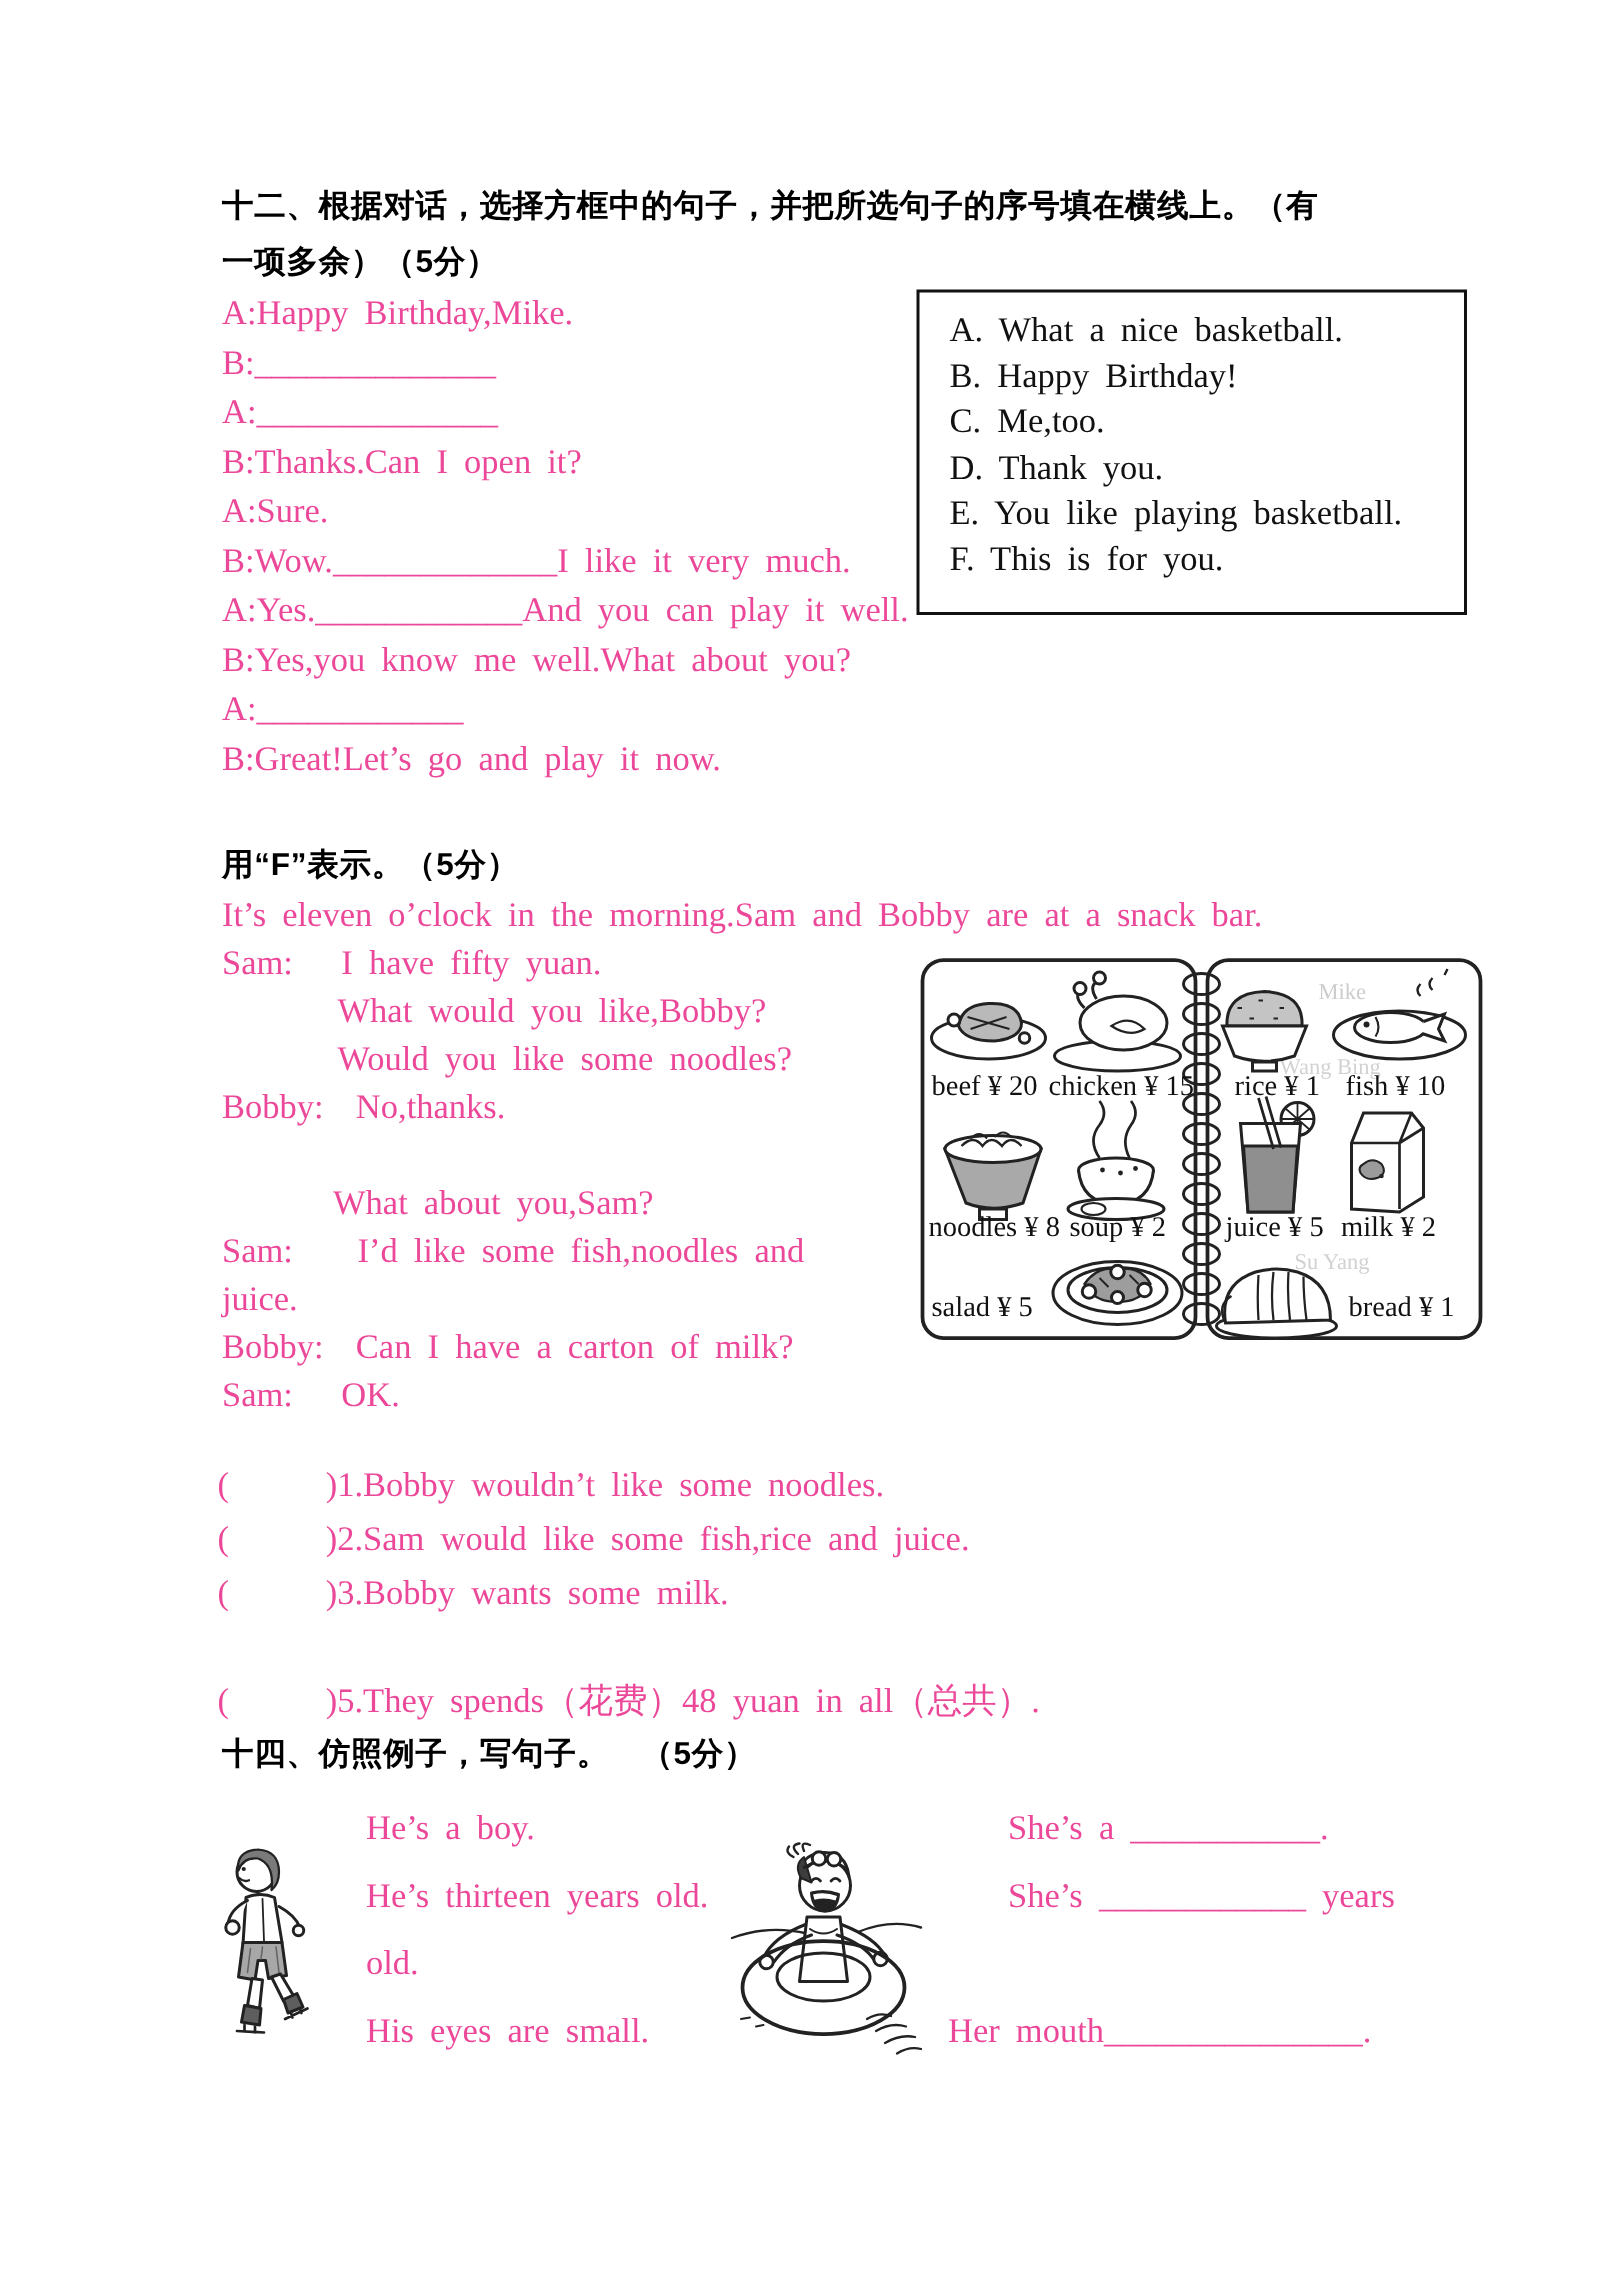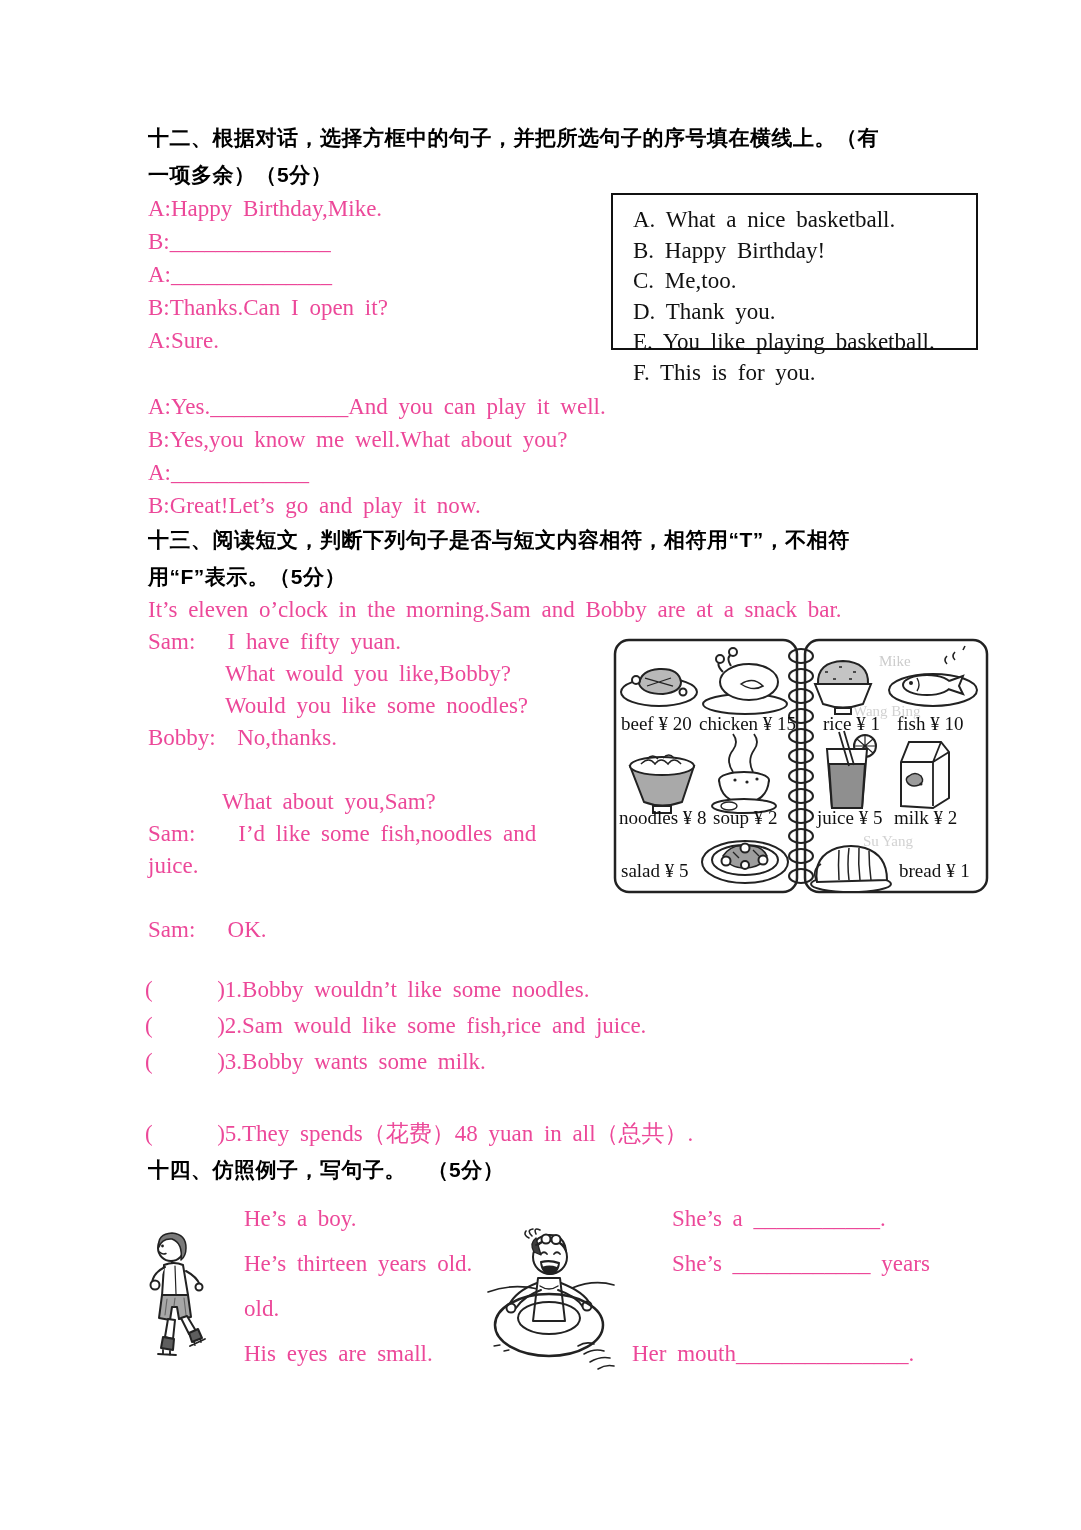--- a/index.html
+++ b/index.html
@@ -1,66 +1,67 @@
 <!DOCTYPE html>
 <html><head>
 <meta charset="utf-8">
 <style>
   html,body{margin:0;padding:0;background:#e8e8e8;}
   .page{position:relative;width:1081px;height:1530px;background:#ffffff;margin:0 auto;overflow:hidden;color:#111;}
   .t{position:absolute;font-family:"Liberation Serif",serif;font-size:23px;line-height:27px;
      word-spacing:5px;white-space:pre;color:#ec4899;}
   .h{position:absolute;font-family:"Liberation Sans",sans-serif;font-weight:700;font-size:21px;
      line-height:30px;white-space:pre;color:#000;letter-spacing:0.5px;}
-  .options-box{position:absolute;left:611px;top:193px;width:367px;height:157px;border:2px solid #111;
+  .options-box{position:absolute;left:611px;top:193px;width:367px;height:217px;border:2px solid #111;
      background:#ffffff;box-sizing:border-box;padding:10px 0 0 20px;z-index:5;}
   .options-box .opt{font-family:"Liberation Serif",serif;font-size:23px;line-height:30.5px;
      word-spacing:5px;white-space:pre;color:#111;}
   .dlg{z-index:1;}
   svg text{font-family:"Liberation Serif",serif;}
   .illus{position:absolute;}
 </style>
 </head>
 <body>
 
 <div class="page">
 
   <div class="h" style="left:148px;top:123px">十二、根据对话，选择方框中的句子，并把所选句子的序号填在横线上。（有</div>
   <div class="h" style="left:148px;top:160px">一项多余）（5分）</div>
 
   <div class="t dlg" style="left:148px;top:195px">A:Happy Birthday,Mike.</div>
   <div class="t dlg" style="left:148px;top:228px">B:______________</div>
   <div class="t dlg" style="left:148px;top:261px">A:______________</div>
   <div class="t dlg" style="left:148px;top:294px">B:Thanks.Can I open it?</div>
   <div class="t dlg" style="left:148px;top:327px">A:Sure.</div>
+  <div class="t dlg" style="left:148px;top:360px">B:Wow._____________I like it very much.</div>
   <div class="t dlg" style="left:148px;top:393px">A:Yes.____________And you can play it well.</div>
   <div class="t dlg" style="left:148px;top:426px">B:Yes,you know me well.What about you?</div>
   <div class="t dlg" style="left:148px;top:459px">A:____________</div>
   <div class="t dlg" style="left:148px;top:492px">B:Great!Let’s go and play it now.</div>
 
   <div class="options-box">
     <div class="opt">A. What a nice basketball.</div>
     <div class="opt">B. Happy Birthday!</div>
     <div class="opt">C. Me,too.</div>
     <div class="opt">D. Thank you.</div>
     <div class="opt">E. You like playing basketball.</div>
     <div class="opt">F. This is for you.</div>
   </div>
 
-  <div class="h" style="left:148px;top:525px">十三、阅读短文，判断下列句子是否与短文内容相符，相符用“T”，不相符</div>
   <div class="h" style="left:148px;top:562px">用“F”表示。（5分）</div>
 
   <div class="t" style="left:148px;top:628px">Sam:&nbsp;&nbsp;&nbsp;I have fifty yuan.</div>
   <div class="t" style="left:148px;top:596px">It’s eleven o’clock in the morning.Sam and Bobby are at a snack bar.</div>
   <div class="t" style="left:225px;top:660px">What would you like,Bobby?</div>
   <div class="t" style="left:225px;top:692px">Would you like some noodles?</div>
   <div class="t" style="left:148px;top:724px">Bobby:&nbsp;&nbsp;No,thanks.</div>
   <div class="t" style="left:222px;top:788px">What about you,Sam?</div>
   <div class="t" style="left:148px;top:820px">Sam:&nbsp;&nbsp;&nbsp;&nbsp;I’d like some fish,noodles and</div>
   <div class="t" style="left:148px;top:852px">juice.</div>
+  <div class="t" style="left:148px;top:884px">Bobby:&nbsp;&nbsp;Can I have a carton of milk?</div>
   <div class="t" style="left:148px;top:916px">Sam:&nbsp;&nbsp;&nbsp;OK.</div>
 
   <svg class="illus" style="left:611px;top:634px" width="380" height="265" viewBox="0 0 380 265">
 
     <rect x="4" y="6" width="182" height="252" rx="14" fill="#fff" stroke="#222" stroke-width="2.5"></rect>
     <rect x="194" y="6" width="182" height="252" rx="14" fill="#fff" stroke="#222" stroke-width="2.5"></rect>
 
     <text x="268" y="32" font-size="15" fill="#cccccc">Mike</text>
     <text x="242" y="82" font-size="15" fill="#d2d2d2">Wang Bing</text>
     <text x="252" y="212" font-size="15" fill="#d2d2d2">Su Yang</text>

